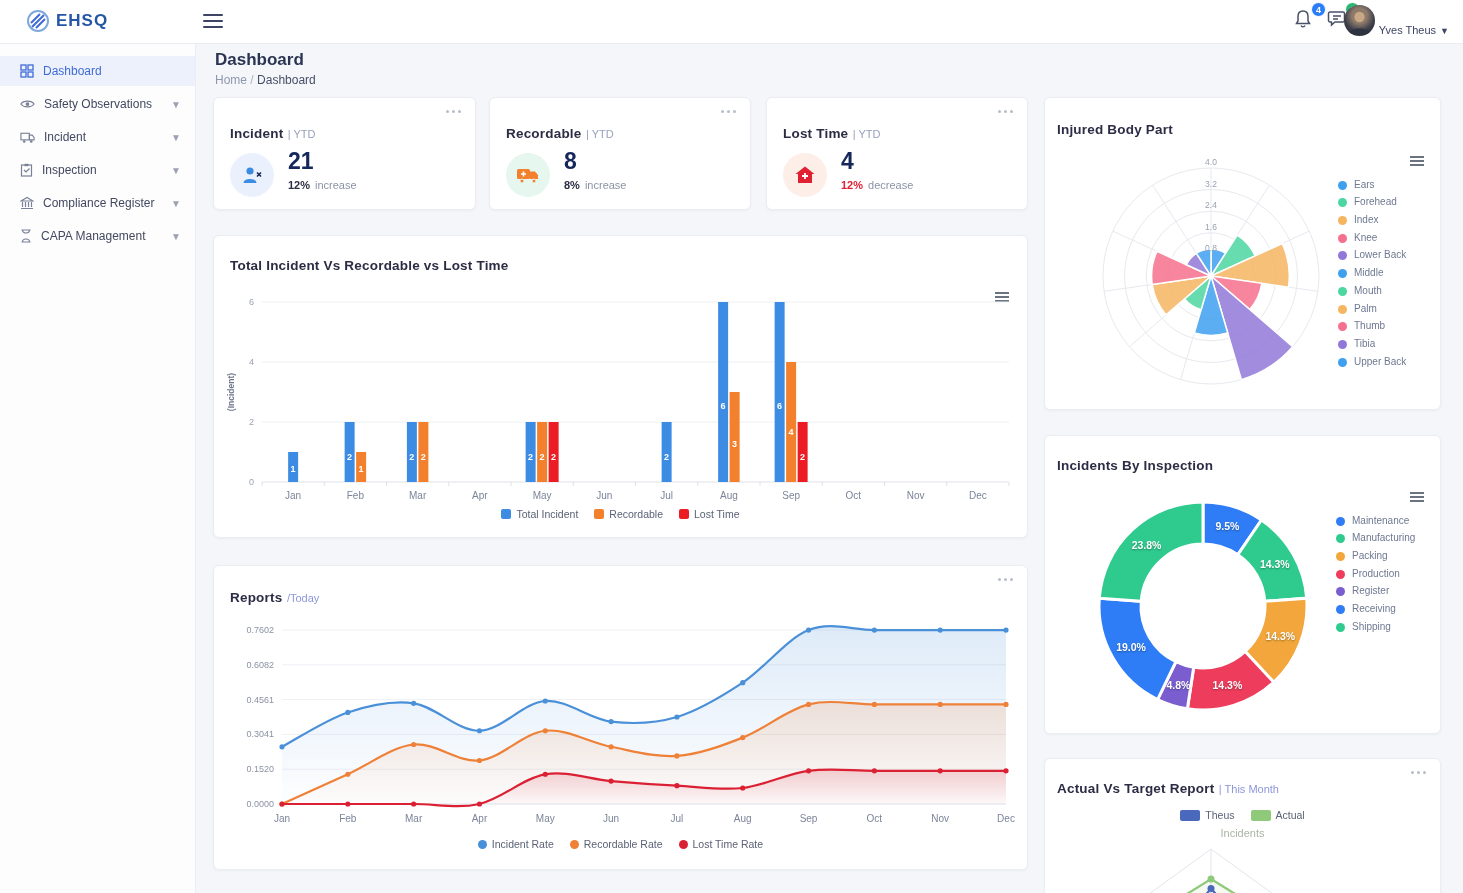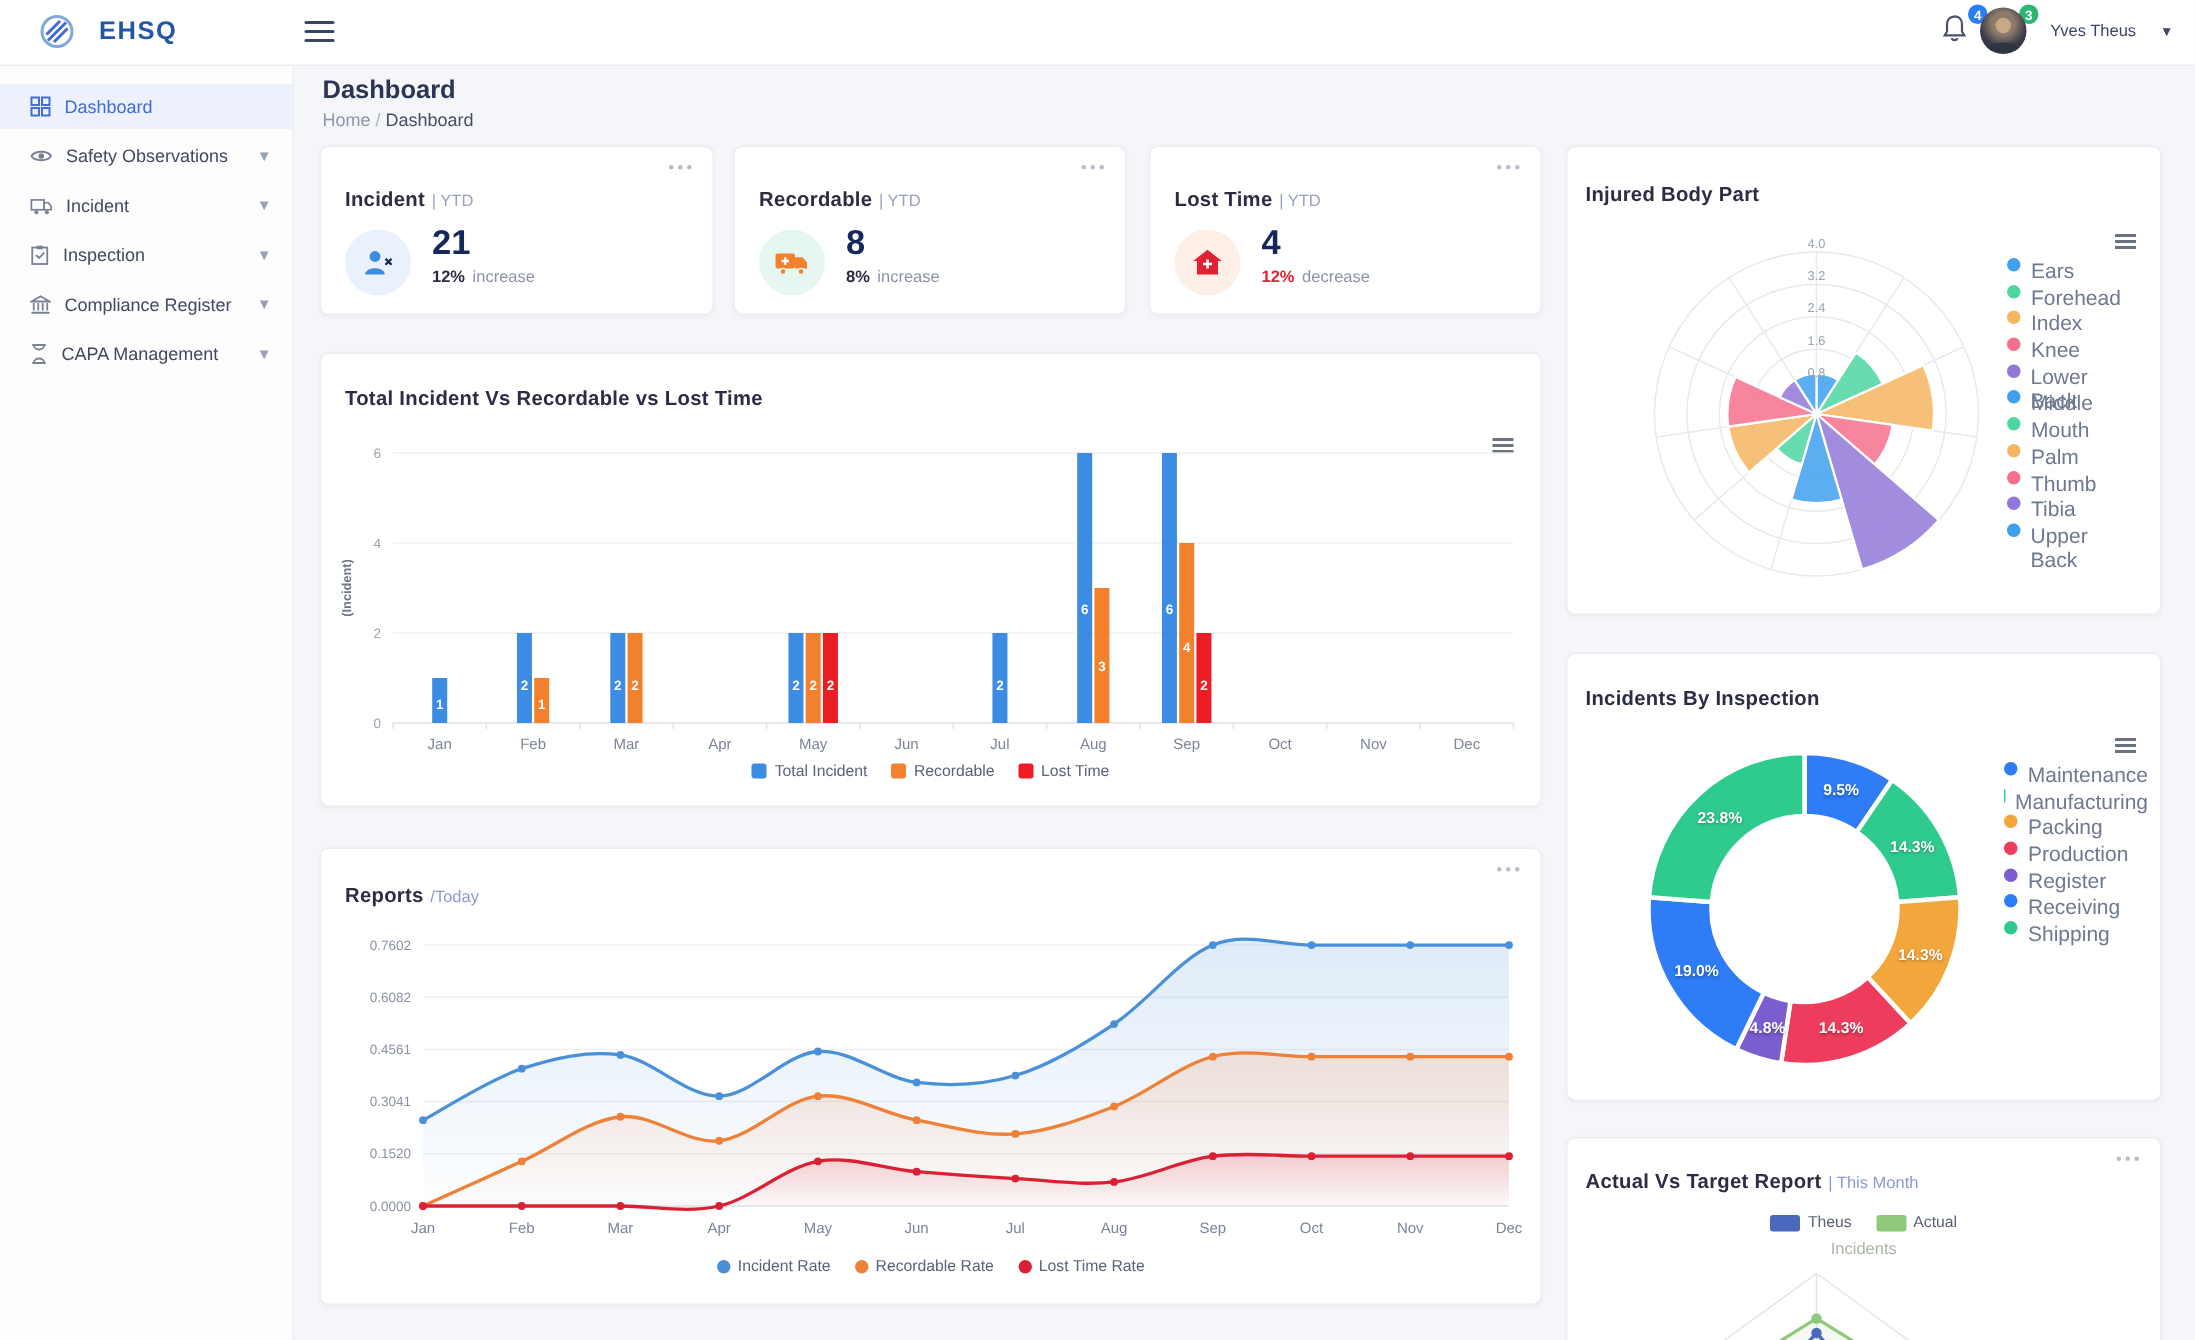--- a/index.html
+++ b/index.html
@@ -2,34 +2,34 @@
 <html><head>
 <meta charset="utf-8">
 <style>
   * { margin:0; padding:0; box-sizing:border-box; }
   html,body { width:1463px; height:893px; overflow:hidden; background:#f5f6fa;
     font-family:"Liberation Sans", sans-serif; color:#2a3553; }
   .abs { position:absolute; }
   
   .topbar { position:absolute; left:0; top:0; width:1463px; height:44px; background:#fff;
     border-bottom:1px solid #ebedf3; z-index:20; }
-  .brand { position:absolute; left:26px; top:9px; display:flex; align-items:center; gap:16px; cursor:pointer; }
+  .brand { position:absolute; left:26px; top:9px; display:flex; align-items:center; gap:6px; cursor:pointer; }
   .brand-name { font-size:17px; font-weight:bold; color:#2456a6; letter-spacing:1px; }
   .burger { position:absolute; left:203px; top:14px; width:20px; height:16px; cursor:pointer; }
   .burger div { height:2px; background:#3d4465; margin-bottom:4px; border-radius:1px; }
   .searchbox { position:absolute; left:236px; top:9px; width:214px; height:26px; border:1px solid #d4d8e0;
     border-radius:2px; background:#fff; display:flex; align-items:center; }
   .searchbox input { border:0; outline:none; flex:1; padding:0 8px; font-size:12px; color:#3d4465;
     font-family:"Liberation Sans", sans-serif; }
   .searchbox input::placeholder { color:#9298a6; }
   .icon-btn { position:absolute; top:8px; width:26px; height:26px; cursor:pointer; }
   .badge { position:absolute; top:-6px; right:-7px; min-width:15px; height:15px; border-radius:8px;
     color:#fff; font-size:9px; font-weight:bold; display:flex; align-items:center; justify-content:center;
     padding:0 3px; border:1px solid #fff; }
-  .userbox { position:absolute; right:14px; top:5px; display:flex; align-items:center; gap:16px; cursor:pointer; }
+  .userbox { position:absolute; right:14px; top:5px; display:flex; align-items:flex-end; gap:4px; cursor:pointer; }
   .avatar { width:31px; height:31px; border-radius:50%; background:radial-gradient(circle at 50% 35%, #8d7a6a 0 30%, #3a3d4a 60%, #23252e); overflow:hidden; }
   .username { font-size:11px; color:#3d4465; }
   .caret { font-size:9px; color:#3d4465; }
   
   .sidebar { position:absolute; left:0; top:44px; width:196px; height:849px; background:#fdfdfe;
     border-right:1px solid #ebedf3; padding-top:12px; z-index:10; }
   .side-item { height:30px; display:flex; align-items:center; gap:9px; padding:0 14px 0 20px;
     font-size:12px; color:#42495f; cursor:pointer; margin-bottom:3px; }
   .side-item .lbl { flex:1; }
   .side-item .chev { color:#9aa1b2; font-size:10px; }
@@ -52,21 +52,21 @@
   .kpi-val { position:absolute; left:74px; top:50px; font-size:23px; font-weight:bold; color:#16275c; }
   .kpi-delta { position:absolute; left:74px; top:81px; font-size:11px; color:#8b93a6; }
   .kpi-delta b { color:#2c2c45; font-weight:bold; margin-right:5px; }
   .kpi-delta b.down { color:#e02033; }
   
   .legend-h { display:flex; justify-content:center; gap:16px; align-items:center; }
   .legend-h .li { display:flex; align-items:center; gap:5px; font-size:10.5px; color:#5a6275; cursor:pointer; }
   .sw-sq { width:10px; height:10px; border-radius:2px; }
   .sw-dot { width:9px; height:9px; border-radius:50%; }
   .legend-v { position:absolute; list-style:none; }
-  .legend-v .li { display:flex; align-items:flex-start; gap:7px; height:17.7px; font-size:14px; color:#6e7891; cursor:pointer; }
+  .legend-v .li { display:flex; align-items:flex-end; gap:7px; height:17.7px; font-size:10px; color:#6e7891; cursor:pointer; }
   .axis-lbl { font-size:11px; color:#8b93a5; }
   text { font-family:"Liberation Sans", sans-serif; }
 </style>
 </head>
 <body>
 
 <div class="topbar" data-name="top-header">
   <div class="brand" data-name="brand-logo">
     <svg width="24" height="24" viewBox="0 0 24 24" data-name="ehsq-logo-icon">
       <circle cx="12" cy="12" r="10" fill="none" stroke="#7fa8dc" stroke-width="2"></circle>

